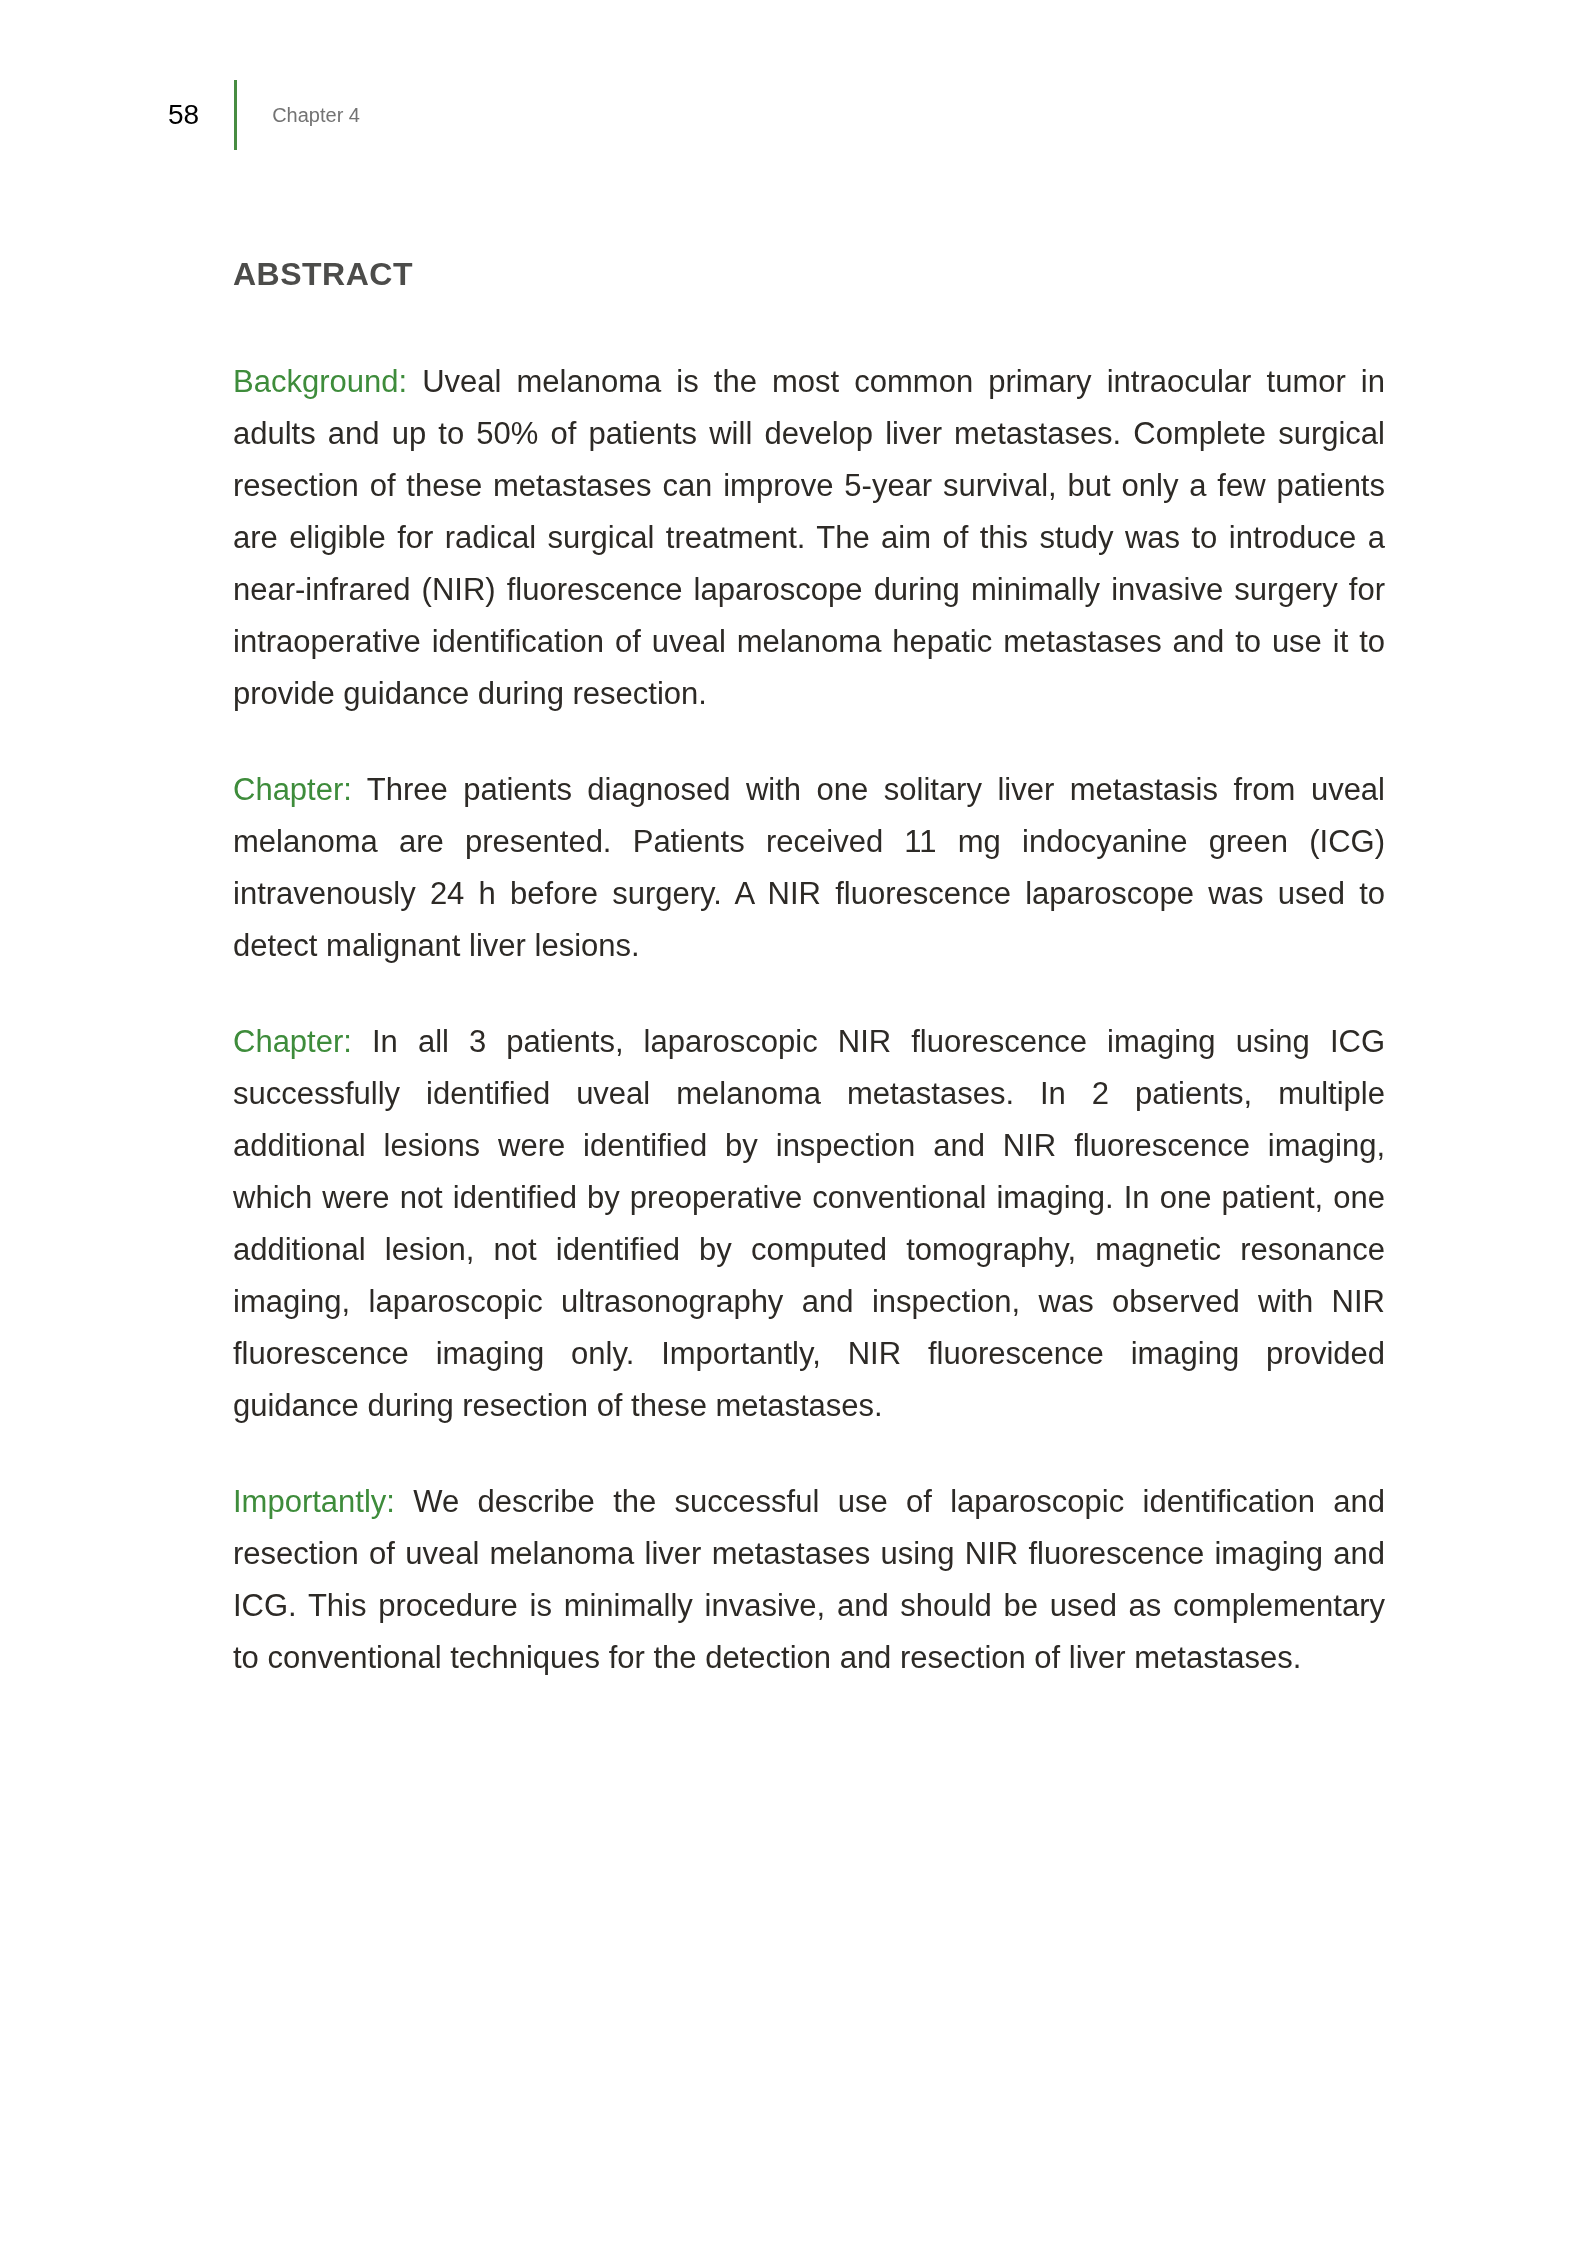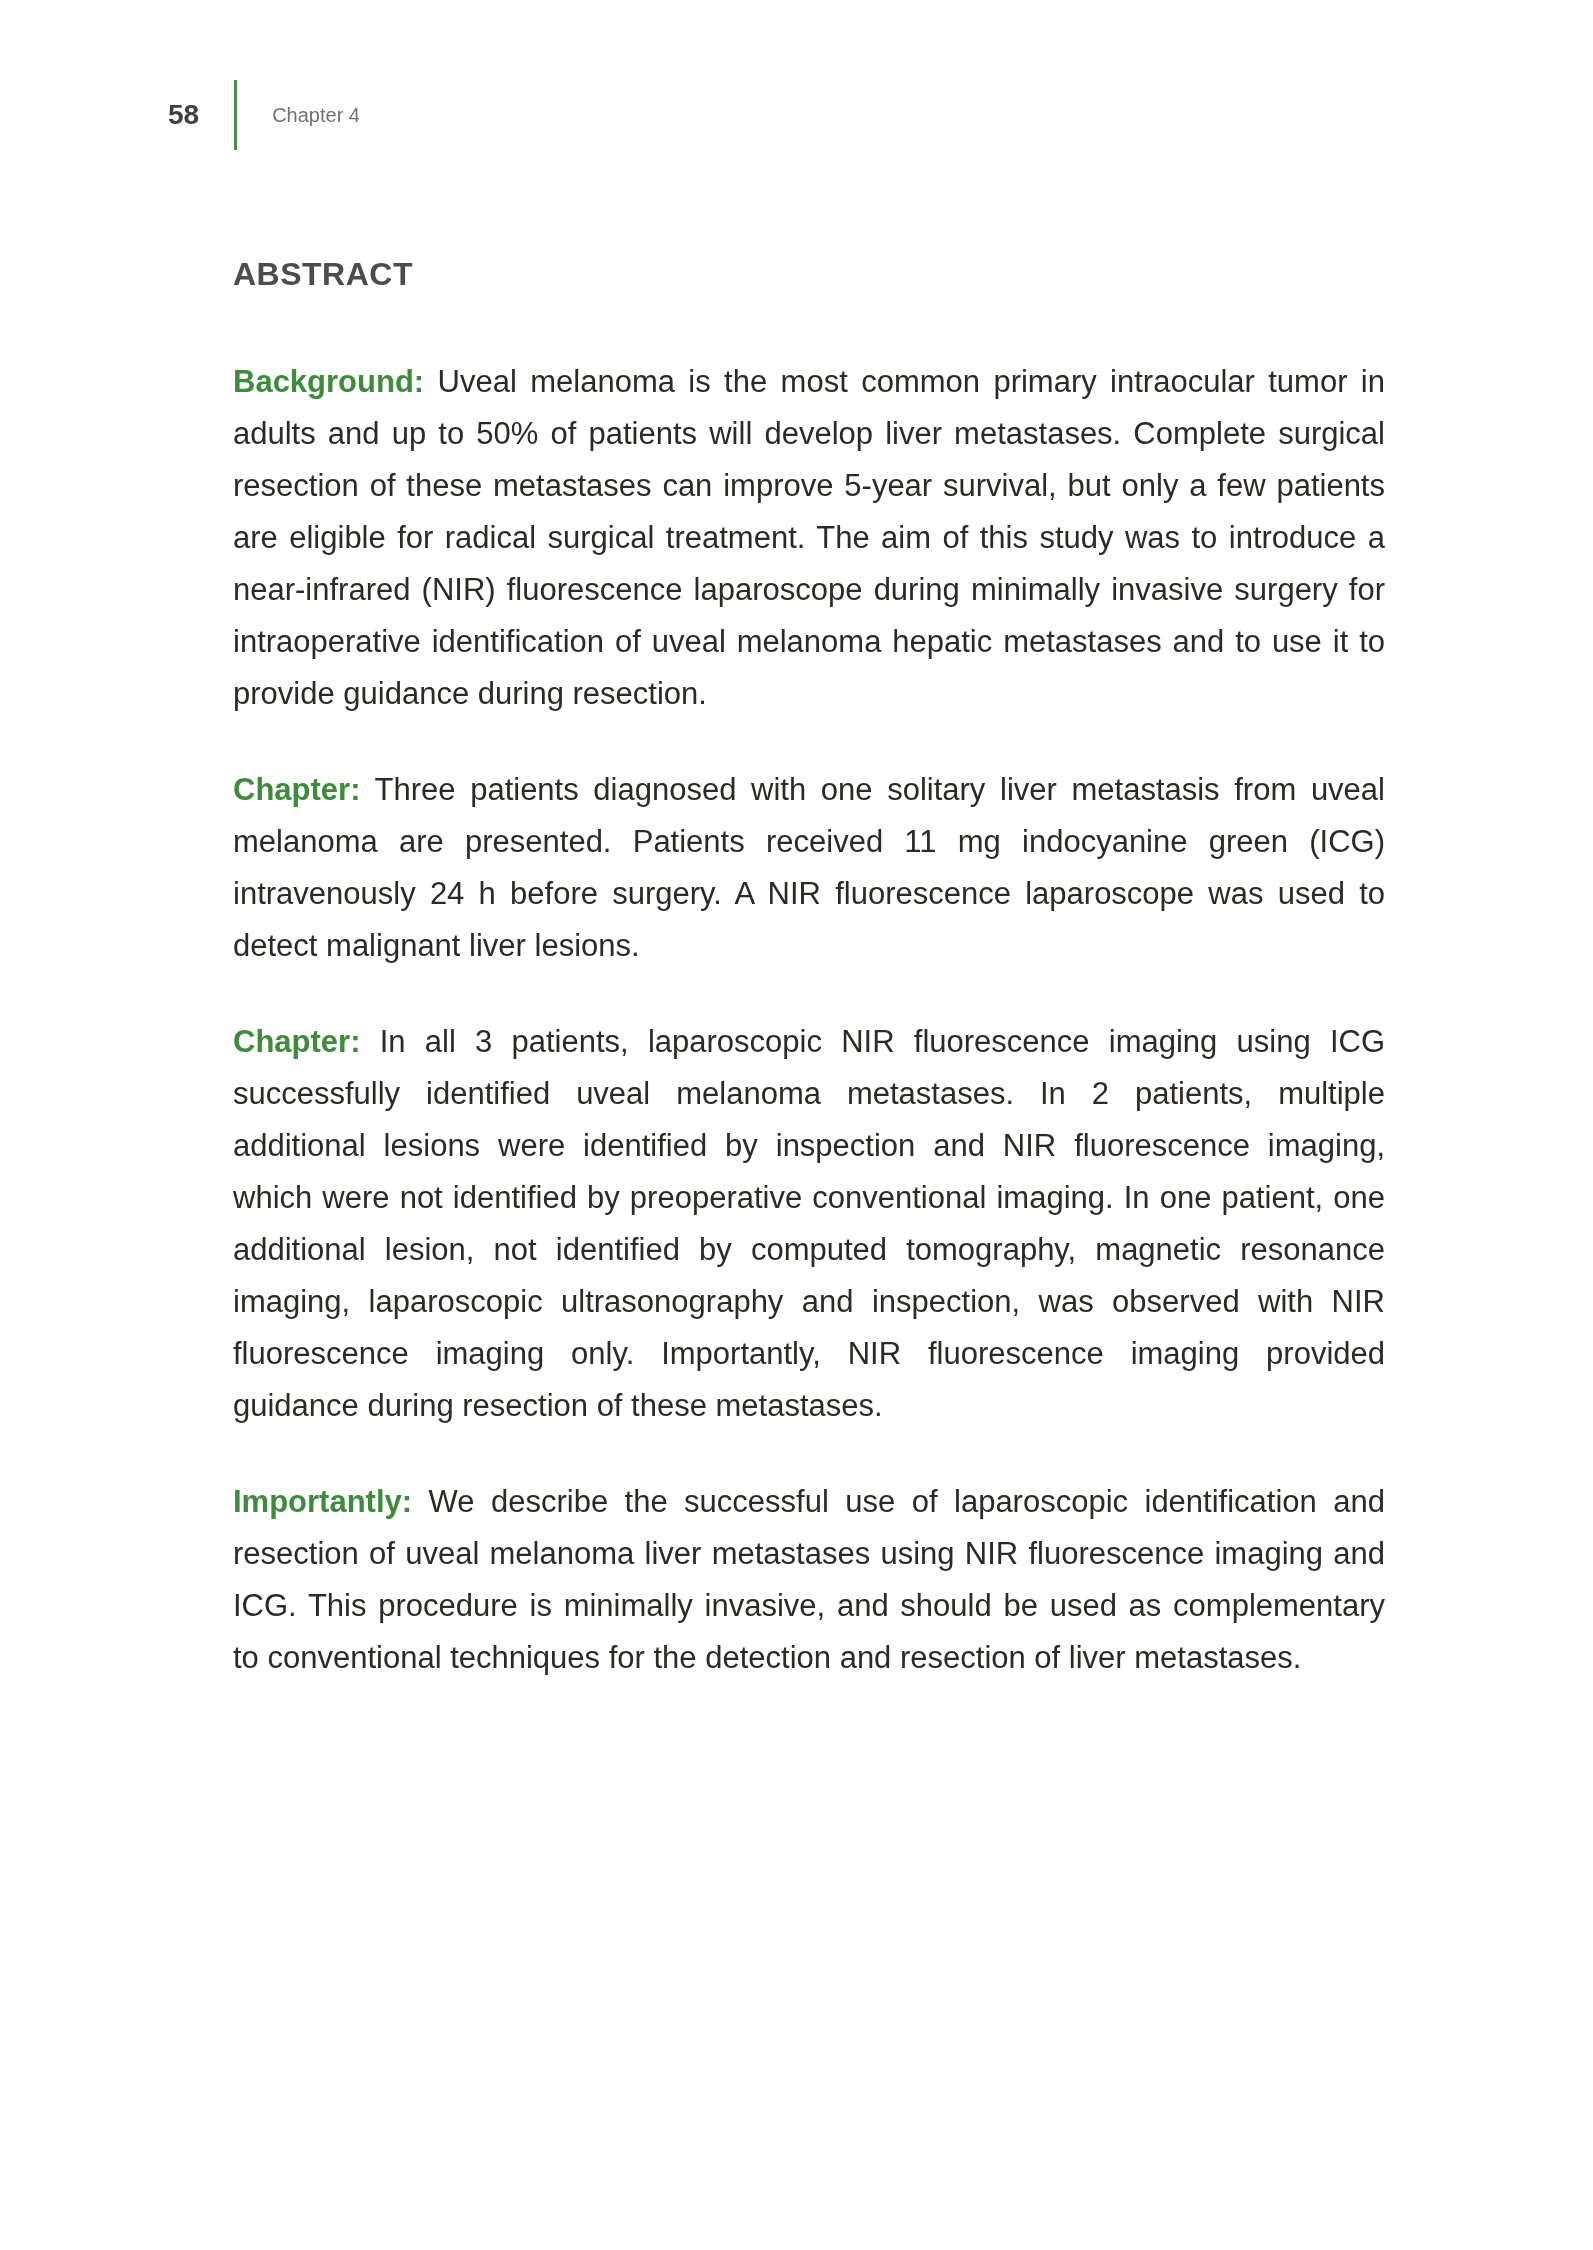--- a/index.html
+++ b/index.html
@@ -19,23 +19,22 @@
   .page-header {
     position: absolute;
     left: 168px;
     top: 80px;
     height: 70px;
     display: flex;
     align-items: center;
   }
   .page-num {
     font-size: 28px;
-    color: #404040;
+    color: #000000;
     line-height: 1;
-    font-weight: bold;
   }
   .head-divider {
     width: 3px;
     height: 70px;
     background: #478c41;
     margin: 0 35px;
   }
   .chapter-title {
     font-size: 20px;
     color: #737373;
@@ -62,21 +61,21 @@
     line-height: 52px;
     color: #2d2a26;
     text-align: justify;
     text-justify: inter-word;
     hyphens: none;
     margin: 0 0 44px 0;
   }
   p.section:last-child { margin-bottom: 0; }
   .section-label {
     color: #3e8c3b;
-    font-weight: bold;
+    font-weight: normal;
   }
 </style>
 </head>
 <body>
 
 <div>
 
   <header class="page-header">
     <span class="page-num">58</span>
     <span class="head-divider"></span>

